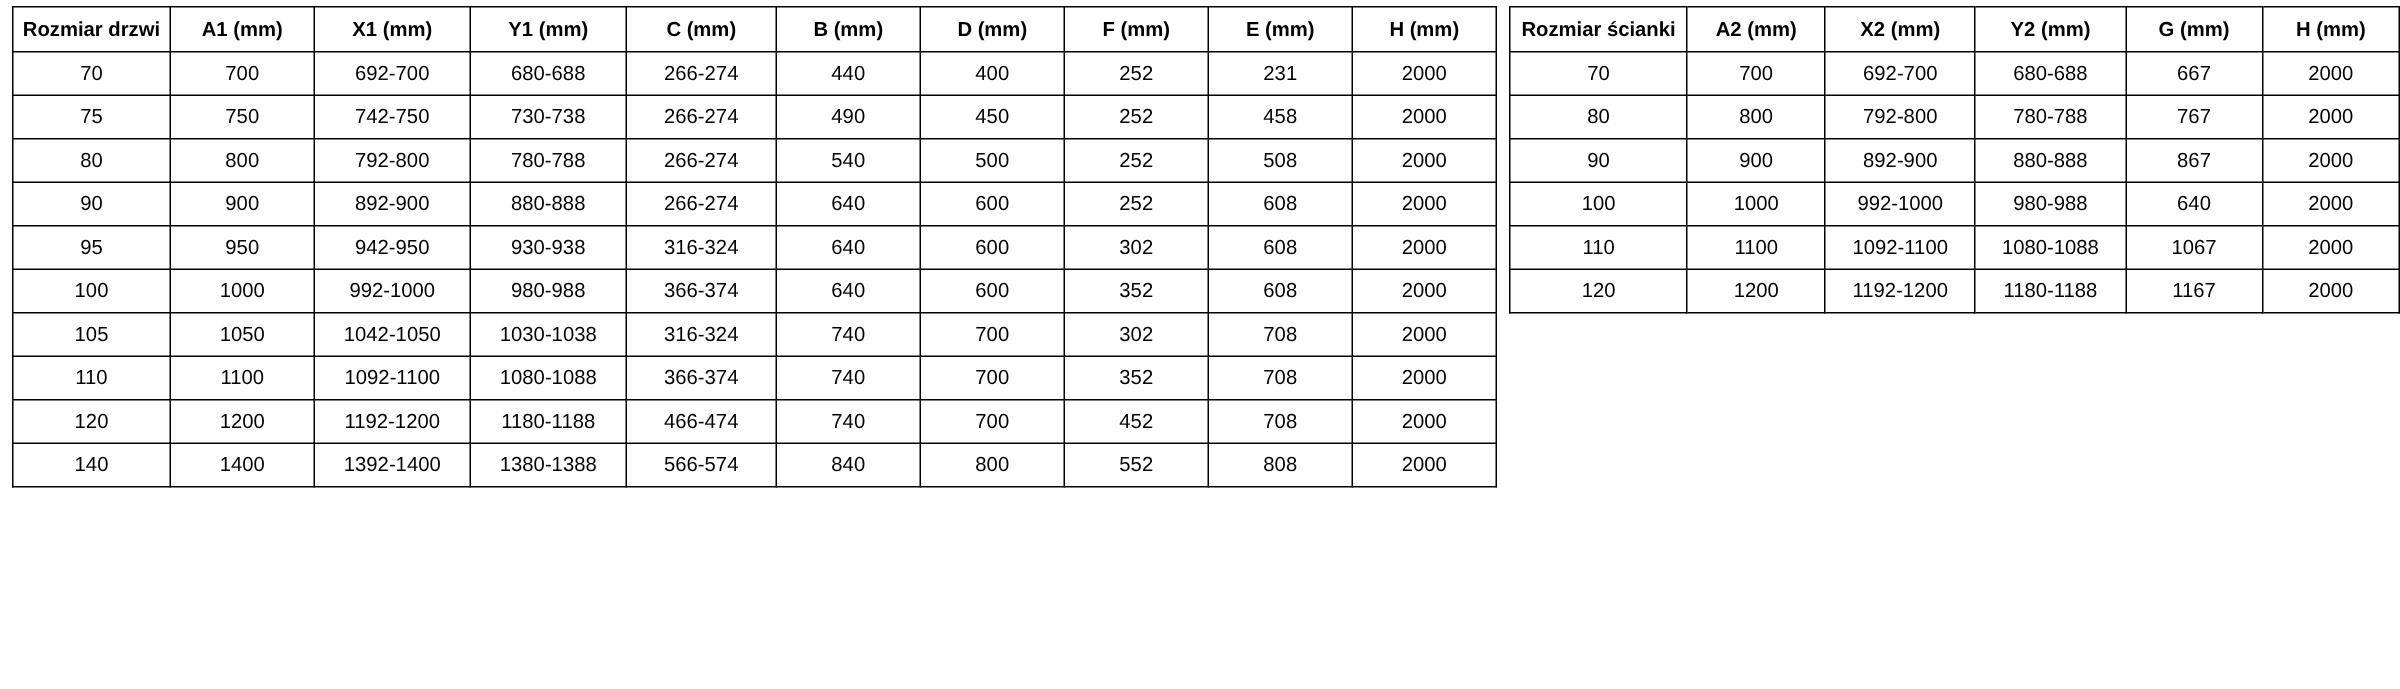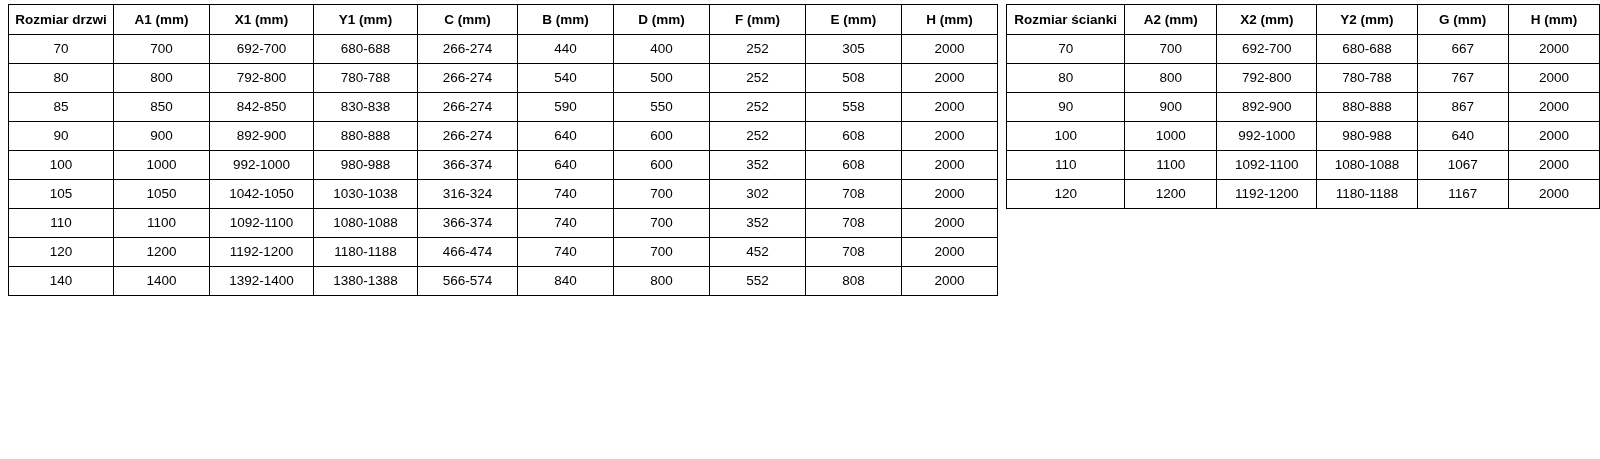--- a/index.html
+++ b/index.html
@@ -105,56 +105,68 @@
       <tbody>
         <tr>
           <td>70</td>
           <td>700</td>
           <td>692-700</td>
           <td>680-688</td>
           <td>266-274</td>
           <td>440</td>
           <td>400</td>
           <td>252</td>
-          <td>305</td>
+          <td>231</td>
+          <td>2000</td>
+        </tr>
+        <tr>
+          <td>75</td>
+          <td>750</td>
+          <td>742-750</td>
+          <td>730-738</td>
+          <td>266-274</td>
+          <td>490</td>
+          <td>450</td>
+          <td>252</td>
+          <td>458</td>
           <td>2000</td>
         </tr>
         <tr>
           <td>80</td>
           <td>800</td>
           <td>792-800</td>
           <td>780-788</td>
           <td>266-274</td>
           <td>540</td>
           <td>500</td>
           <td>252</td>
           <td>508</td>
           <td>2000</td>
         </tr>
         <tr>
-          <td>85</td>
-          <td>850</td>
-          <td>842-850</td>
-          <td>830-838</td>
-          <td>266-274</td>
-          <td>590</td>
-          <td>550</td>
-          <td>252</td>
-          <td>558</td>
-          <td>2000</td>
-        </tr>
-        <tr>
           <td>90</td>
           <td>900</td>
           <td>892-900</td>
           <td>880-888</td>
           <td>266-274</td>
           <td>640</td>
           <td>600</td>
           <td>252</td>
+          <td>608</td>
+          <td>2000</td>
+        </tr>
+        <tr>
+          <td>95</td>
+          <td>950</td>
+          <td>942-950</td>
+          <td>930-938</td>
+          <td>316-324</td>
+          <td>640</td>
+          <td>600</td>
+          <td>302</td>
           <td>608</td>
           <td>2000</td>
         </tr>
         <tr>
           <td>100</td>
           <td>1000</td>
           <td>992-1000</td>
           <td>980-988</td>
           <td>366-374</td>
           <td>640</td>

